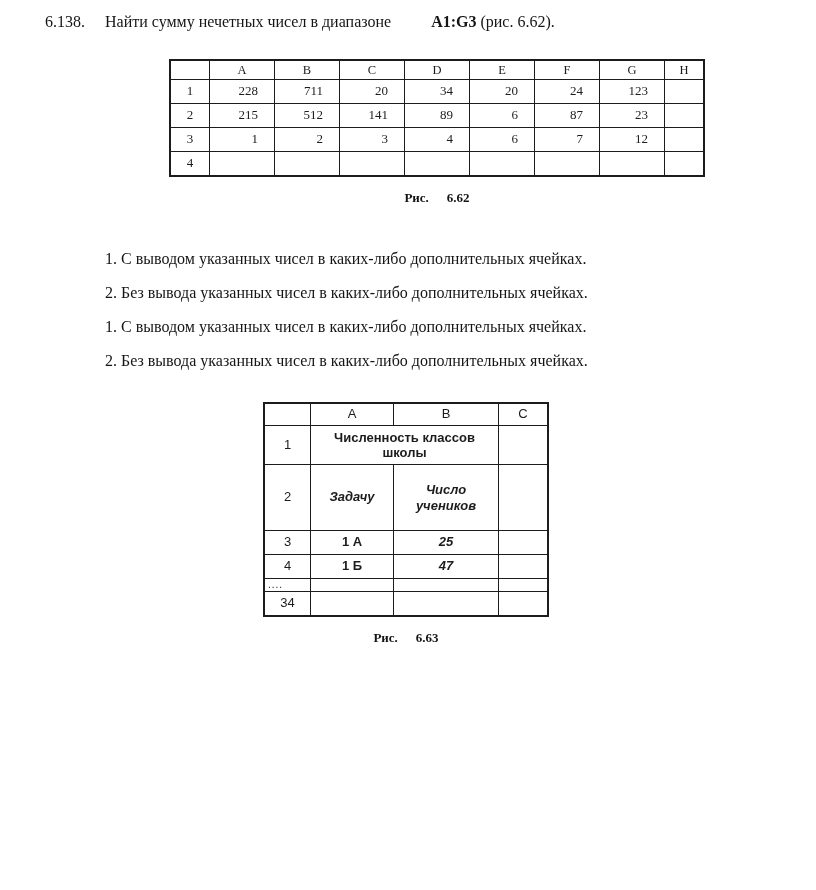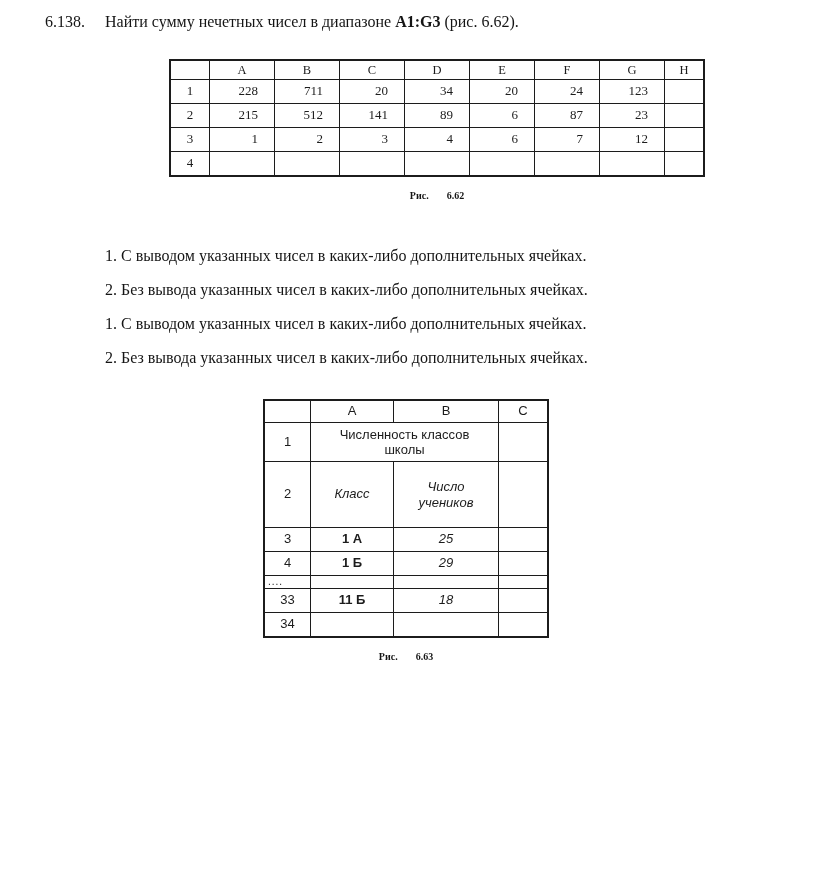--- a/index.html
+++ b/index.html
@@ -16,34 +16,34 @@
     font-family: "Liberation Serif", serif;
     font-size: 16px;
     line-height: 1.45;
     background: #ffffff;
   }
 
   
   .prob { display: flex; align-items: flex-end; margin: 2px 0; }
   .pnum { flex: 0 0 60px; font-size: 16px; }
   .ptext { flex: 1 1 auto; text-align: justify; }
-  .ptext b { font-weight: bold; }
+  .ptext b { font-weight: bold; margin-left: 36px; }
 
   
   .sub { margin-left: 60px; }
   .sub .intro { margin: 6px 0 4px 0; }
   .sub .item { margin: 11px 0; }
 
   
   figure { margin: 0; }
   .fig { margin: 26px 0 0 0; }
   .figinner { display: inline-block; text-align: center; }
   .fig1 .figinner { margin-left: 124px; }
   .fig2 .figinner { margin-left: 218px; }
-  figcaption { margin-top: 12px; font-weight: bold; font-size: 10px; }
+  figcaption { margin-top: 12px; font-weight: bold; font-size: 13px; }
   figcaption .cap-num { margin-left: 18px; }
   .fig1 { margin-bottom: 38px; }
   .fig2 { margin-top: 30px; }
 
   
   .sheet1 {
     border-collapse: collapse;
     border: 2px solid #1c1c1c;
     font-family: "Liberation Serif", serif;
     font-size: 13px;
@@ -57,21 +57,21 @@
   .sheet1 .cH { width: 22px; }
 
   
   .sheet2 {
     border-collapse: collapse;
     border: 2px solid #1c1c1c;
     font-family: "Liberation Sans", sans-serif;
     font-size: 13px;
     color: #1c1c1c;
   }
-  .sheet2 th, .sheet2 td { border: 1px solid #1c1c1c; padding: 1px 2px; text-align: center; }
+  .sheet2 th, .sheet2 td { border: 1px solid #1c1c1c; padding: 1px 2px; text-align: center; font-weight: bold; }
   .sheet2 thead th { height: 18px; font-weight: normal; }
   .sheet2 .rn { width: 40px; font-weight: normal; }
   .sheet2 .colA { width: 78px; }
   .sheet2 .colB { width: 100px; }
   .sheet2 .colC { width: 44px; }
   .sheet2 .title-cell { height: 36px; }
   .sheet2 .title-cell .wrapbox { width: 150px; margin: 0 auto; line-height: 1.2; }
   .sheet2 .label-cell { font-style: italic; }
   .sheet2 .label-cell .wrapbox { width: 66px; margin: 16px auto; line-height: 1.2; }
   .sheet2 .class-cell { font-weight: bold; height: 21px; }
@@ -189,48 +189,42 @@
         <tbody>
           <tr>
             <th class="rn">1</th>
             <td class="title-cell" colspan="2">
               <div class="wrapbox">Численность классов школы</div>
             </td>
             <td></td>
           </tr>
           <tr>
             <th class="rn">2</th>
-            <td class="label-cell">Класс</td>
+            <td class="label-cell">Задачу</td>
             <td class="label-cell">
               <div class="wrapbox">Число учеников</div>
             </td>
             <td></td>
           </tr>
           <tr>
             <th class="rn">3</th>
             <td class="class-cell">1 А</td>
             <td class="count-cell">25</td>
             <td></td>
           </tr>
           <tr>
             <th class="rn">4</th>
             <td class="class-cell">1 Б</td>
-            <td class="count-cell">29</td>
+            <td class="count-cell">47</td>
             <td></td>
           </tr>
           <tr class="dots-row">
             <th class="rn">....</th>
             <td></td>
             <td></td>
-            <td></td>
-          </tr>
-          <tr>
-            <th class="rn">33</th>
-            <td class="class-cell">11 Б</td>
-            <td class="count-cell">18</td>
             <td></td>
           </tr>
           <tr class="empty-row">
             <th class="rn">34</th>
             <td></td>
             <td></td>
             <td></td>
           </tr>
         </tbody>
       </table>

